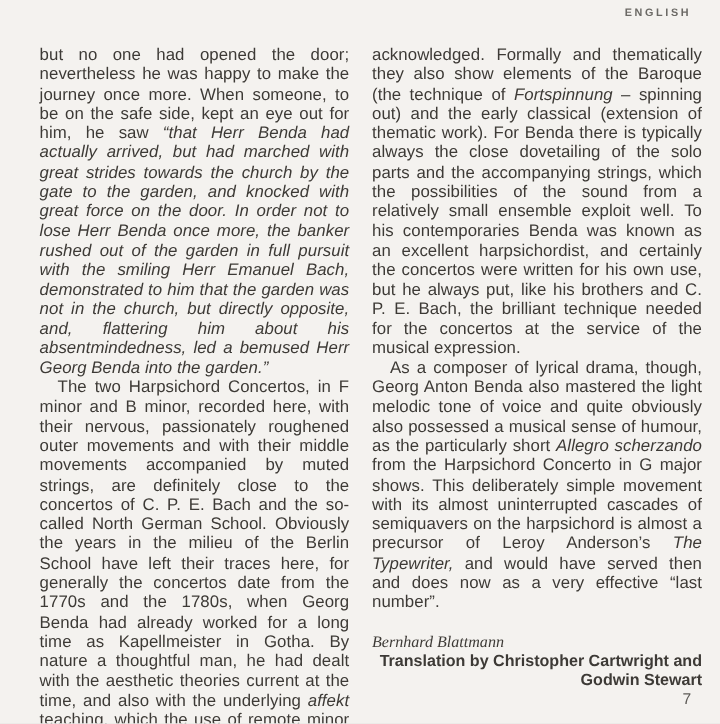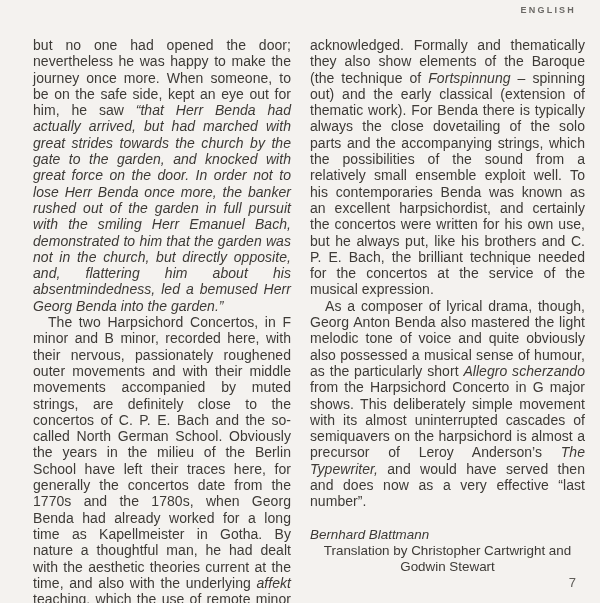--- a/index.html
+++ b/index.html
@@ -47,26 +47,28 @@
     text-align: justify;
     letter-spacing: 0.05px;
   }
   p.para.indent { text-indent: 15px; }
   p.credits-author {
     margin: 17px 0 0 0;
     font-size: 13.4px;
     line-height: 16.3px;
     font-style: italic;
     text-align: left;
+    font-family: Liberation Serif, serif;
   }
   p.credits-translation {
     margin: 0;
     font-size: 13.4px;
     line-height: 16.3px;
-    text-align: center;
+    text-align: right;
+    font-weight: bold;
   }
   .page-number {
     position: absolute;
     bottom: 13px;
     right: 24px;
     font-size: 13px;
     color: #5f5d59;
   }
   i { font-style: italic; }
 </style>

